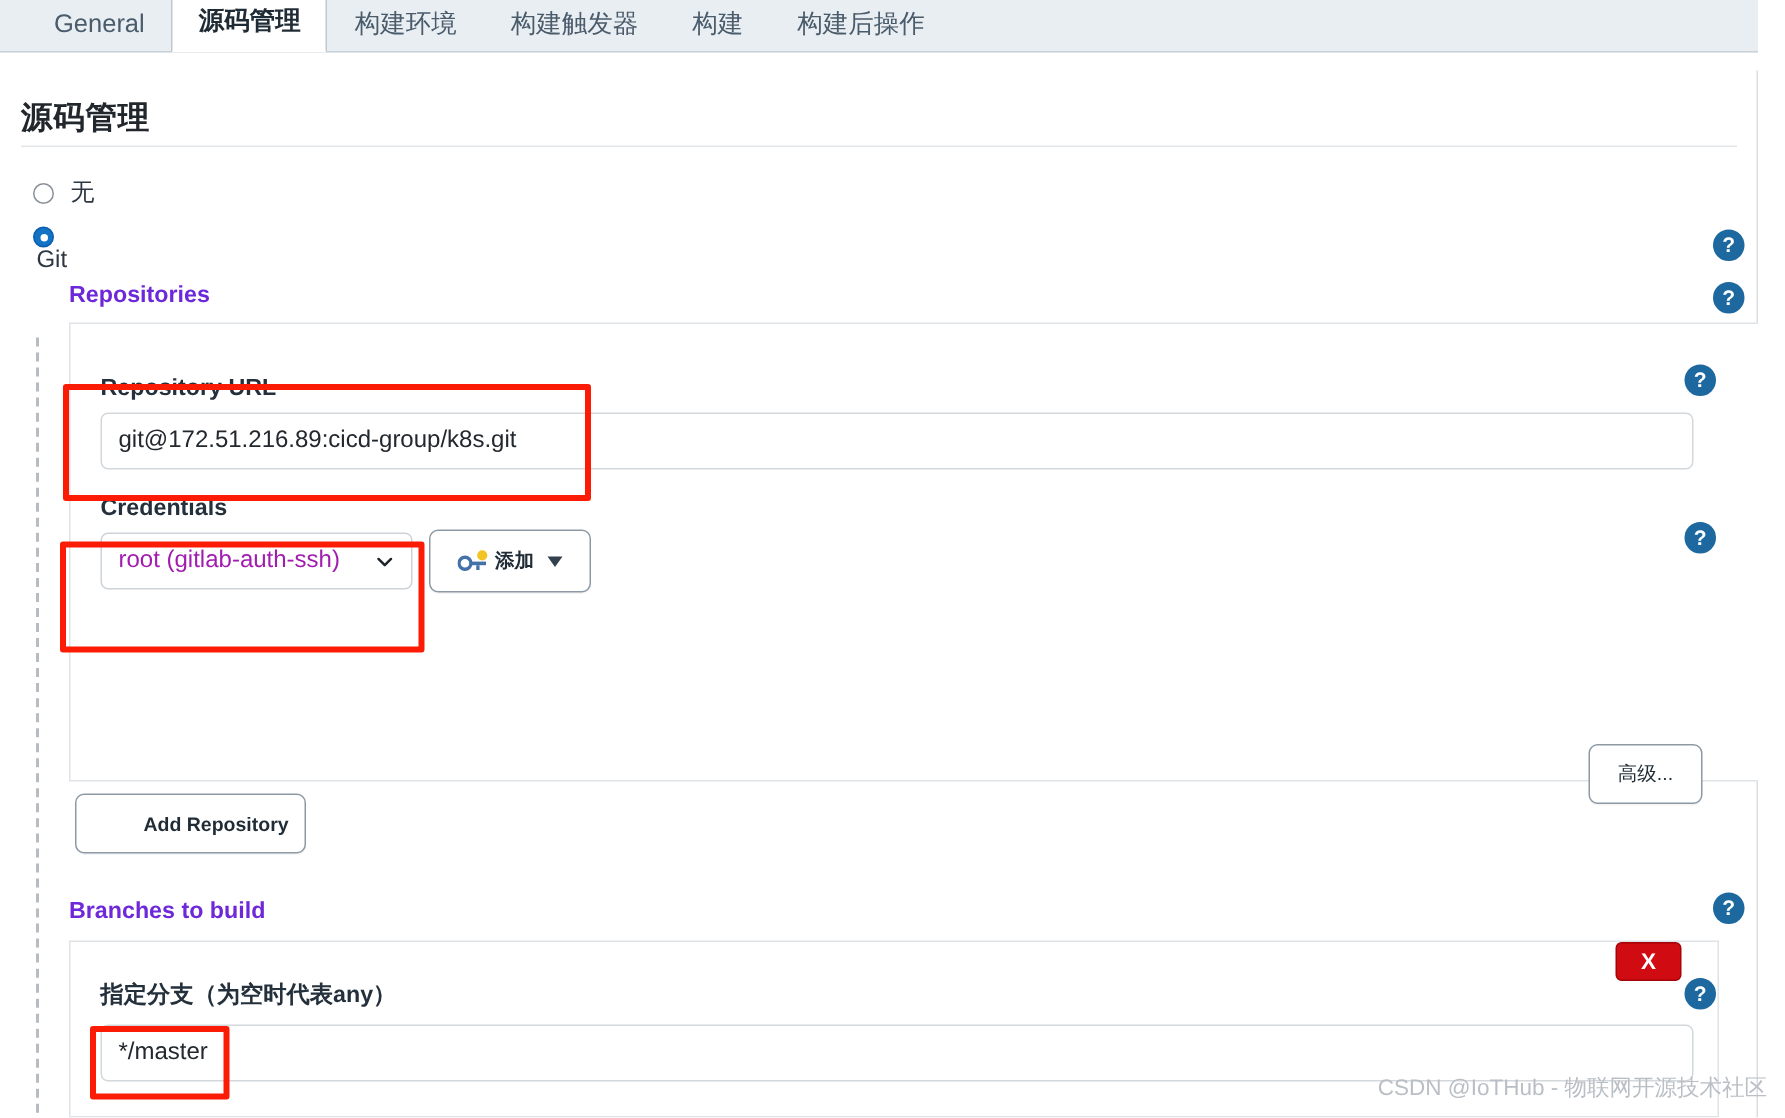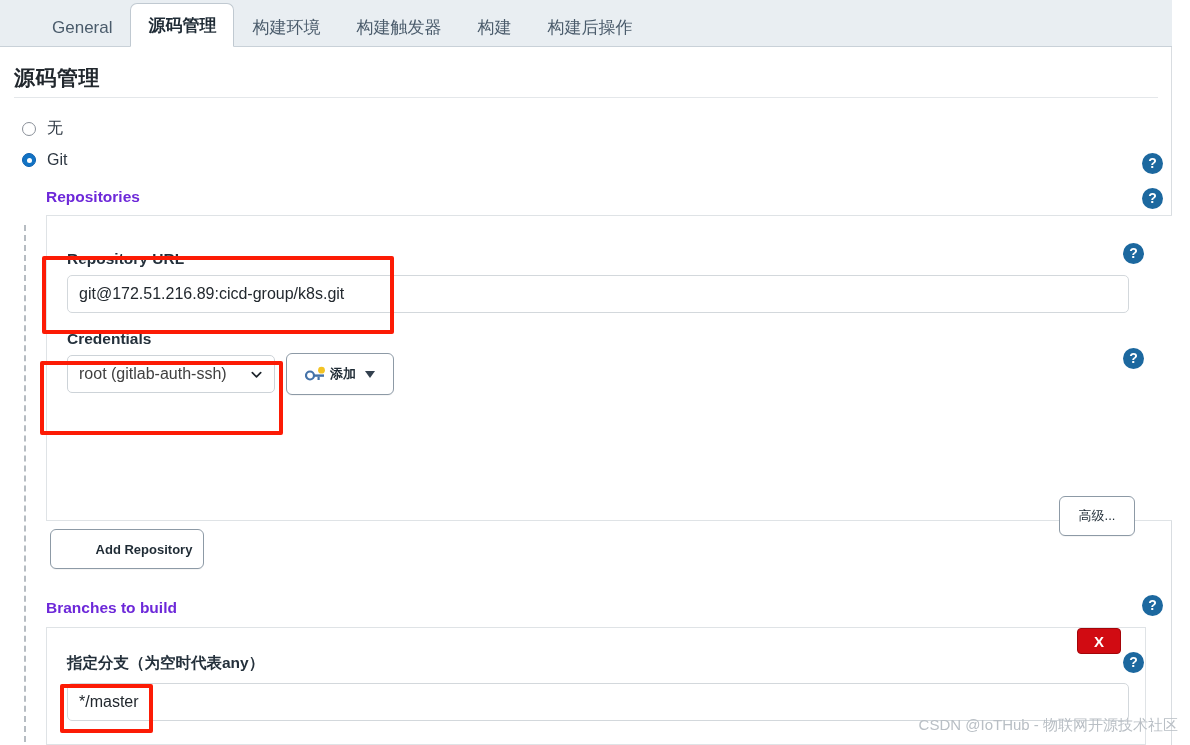--- a/index.html
+++ b/index.html
@@ -16,26 +16,26 @@
     width: 1190px;
     height: 745px;
     background: #ffffff;
   }
 
   
   .tabbar {
     position: absolute;
     left: 0; top: 0;
     width: 1172px;
-    height: 47px;
+    height: 35px;
     background: #e9eef2;
     border-bottom: 1px solid #c9d1d8;
     display: flex;
     align-items: flex-end;
-    padding-left: 34px;
+    padding-left: 18px;
   }
   .tab {
     position: relative;
     height: 40px;
     line-height: 40px;
     padding: 0 17px;
     font-size: 17px;
     color: #4a5b6b;
     cursor: pointer;
     white-space: nowrap;
@@ -161,21 +161,21 @@
     display: flex;
     align-items: center;
     font-family: "Liberation Sans", "DejaVu Sans", sans-serif;
   }
   .select {
     position: absolute;
     background: #fff;
     border: 1px solid #cdd3d8;
     border-radius: 5px;
     font-size: 16px;
-    color: #404040;
+    color: #a21caf;
     padding: 0 11px;
     display: flex;
     align-items: center;
     justify-content: space-between;
   }
   .chev {
     width: 13px; height: 13px;
     flex: none;
     margin-left: 10px;
   }
@@ -269,21 +269,21 @@
 
   <div class="content">
 
     <div class="section-title">源码管理</div>
     <div class="section-rule"></div>
 
     <div class="radio-row" style="left:22px; top:71px;">
       <span class="rb"></span>
       <span>无</span>
     </div>
-    <div class="radio-row" style="left:22px; top:104px;">
+    <div class="radio-row" style="left:22px; top:104px;flex-direction:column;">
       <span class="rb checked"></span>
       <span>Git</span>
     </div>
 
     <div class="dash-guide"></div>
 
     <div class="group-label" style="left:46px; top:141px;">Repositories</div>
 
     <div class="panel" style="left:46px; top:168px; width:1170px; height:306px;">
       <div class="field-label" style="left:20px; top:34px;">Repository URL</div>

